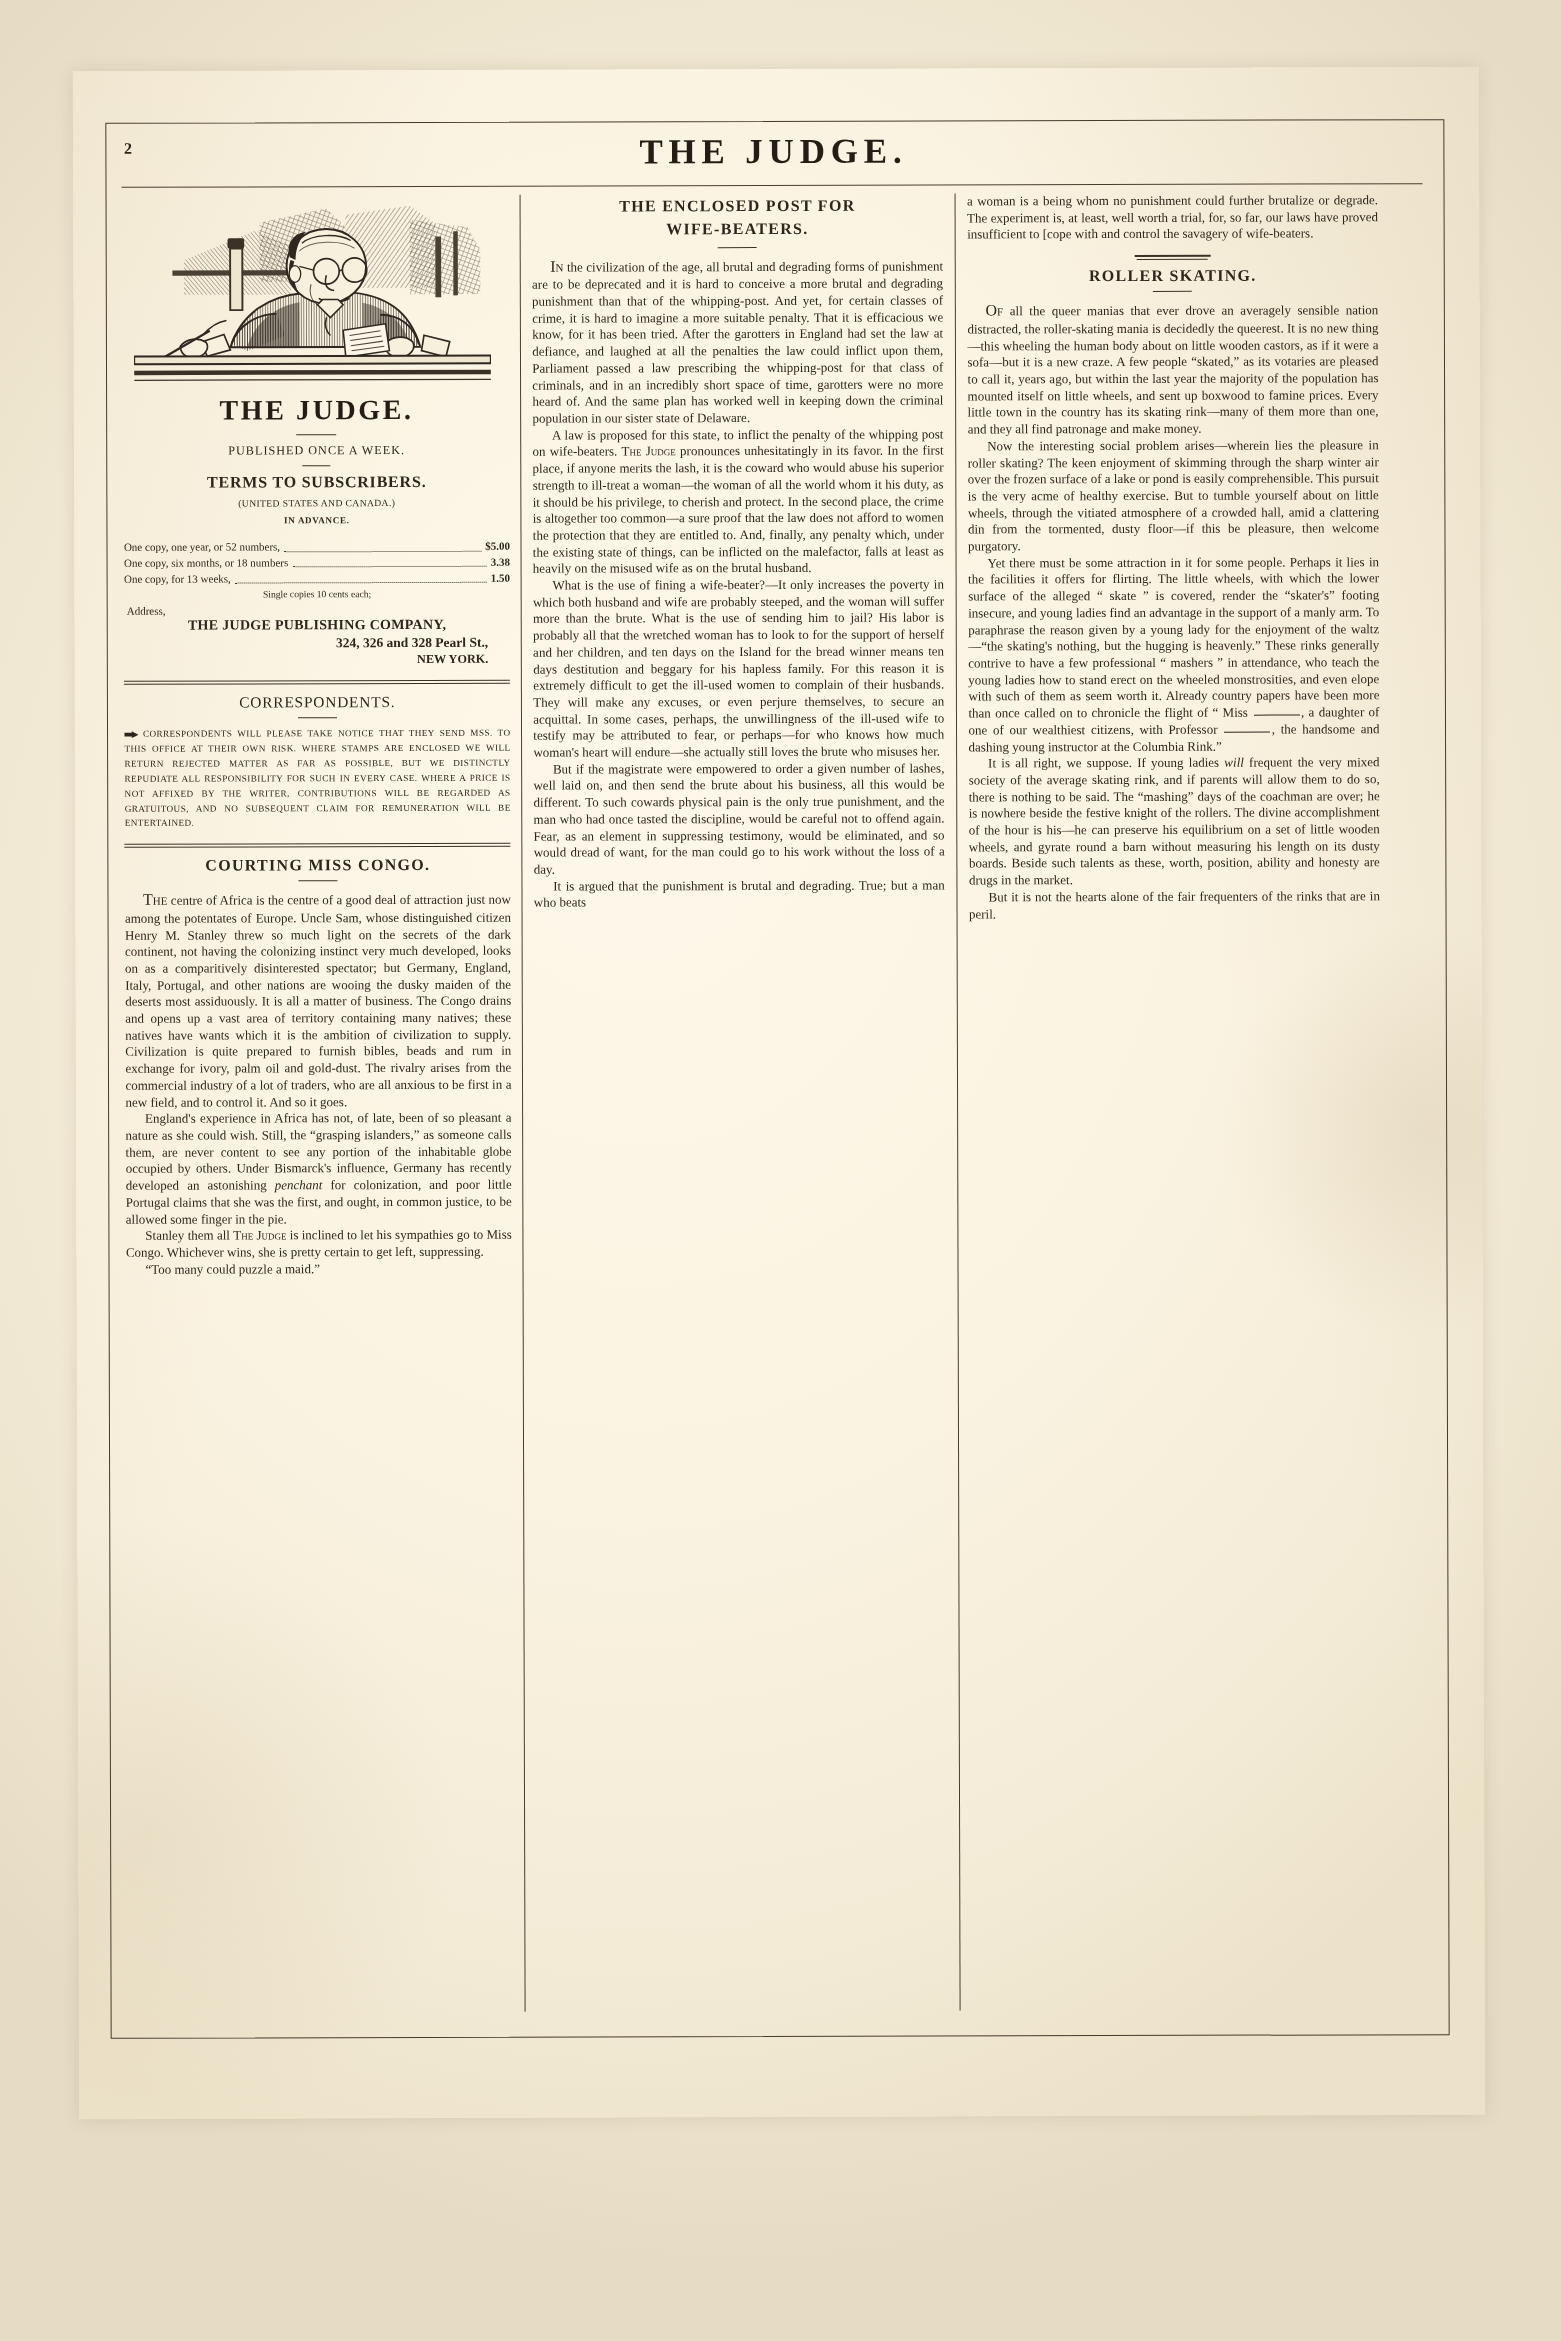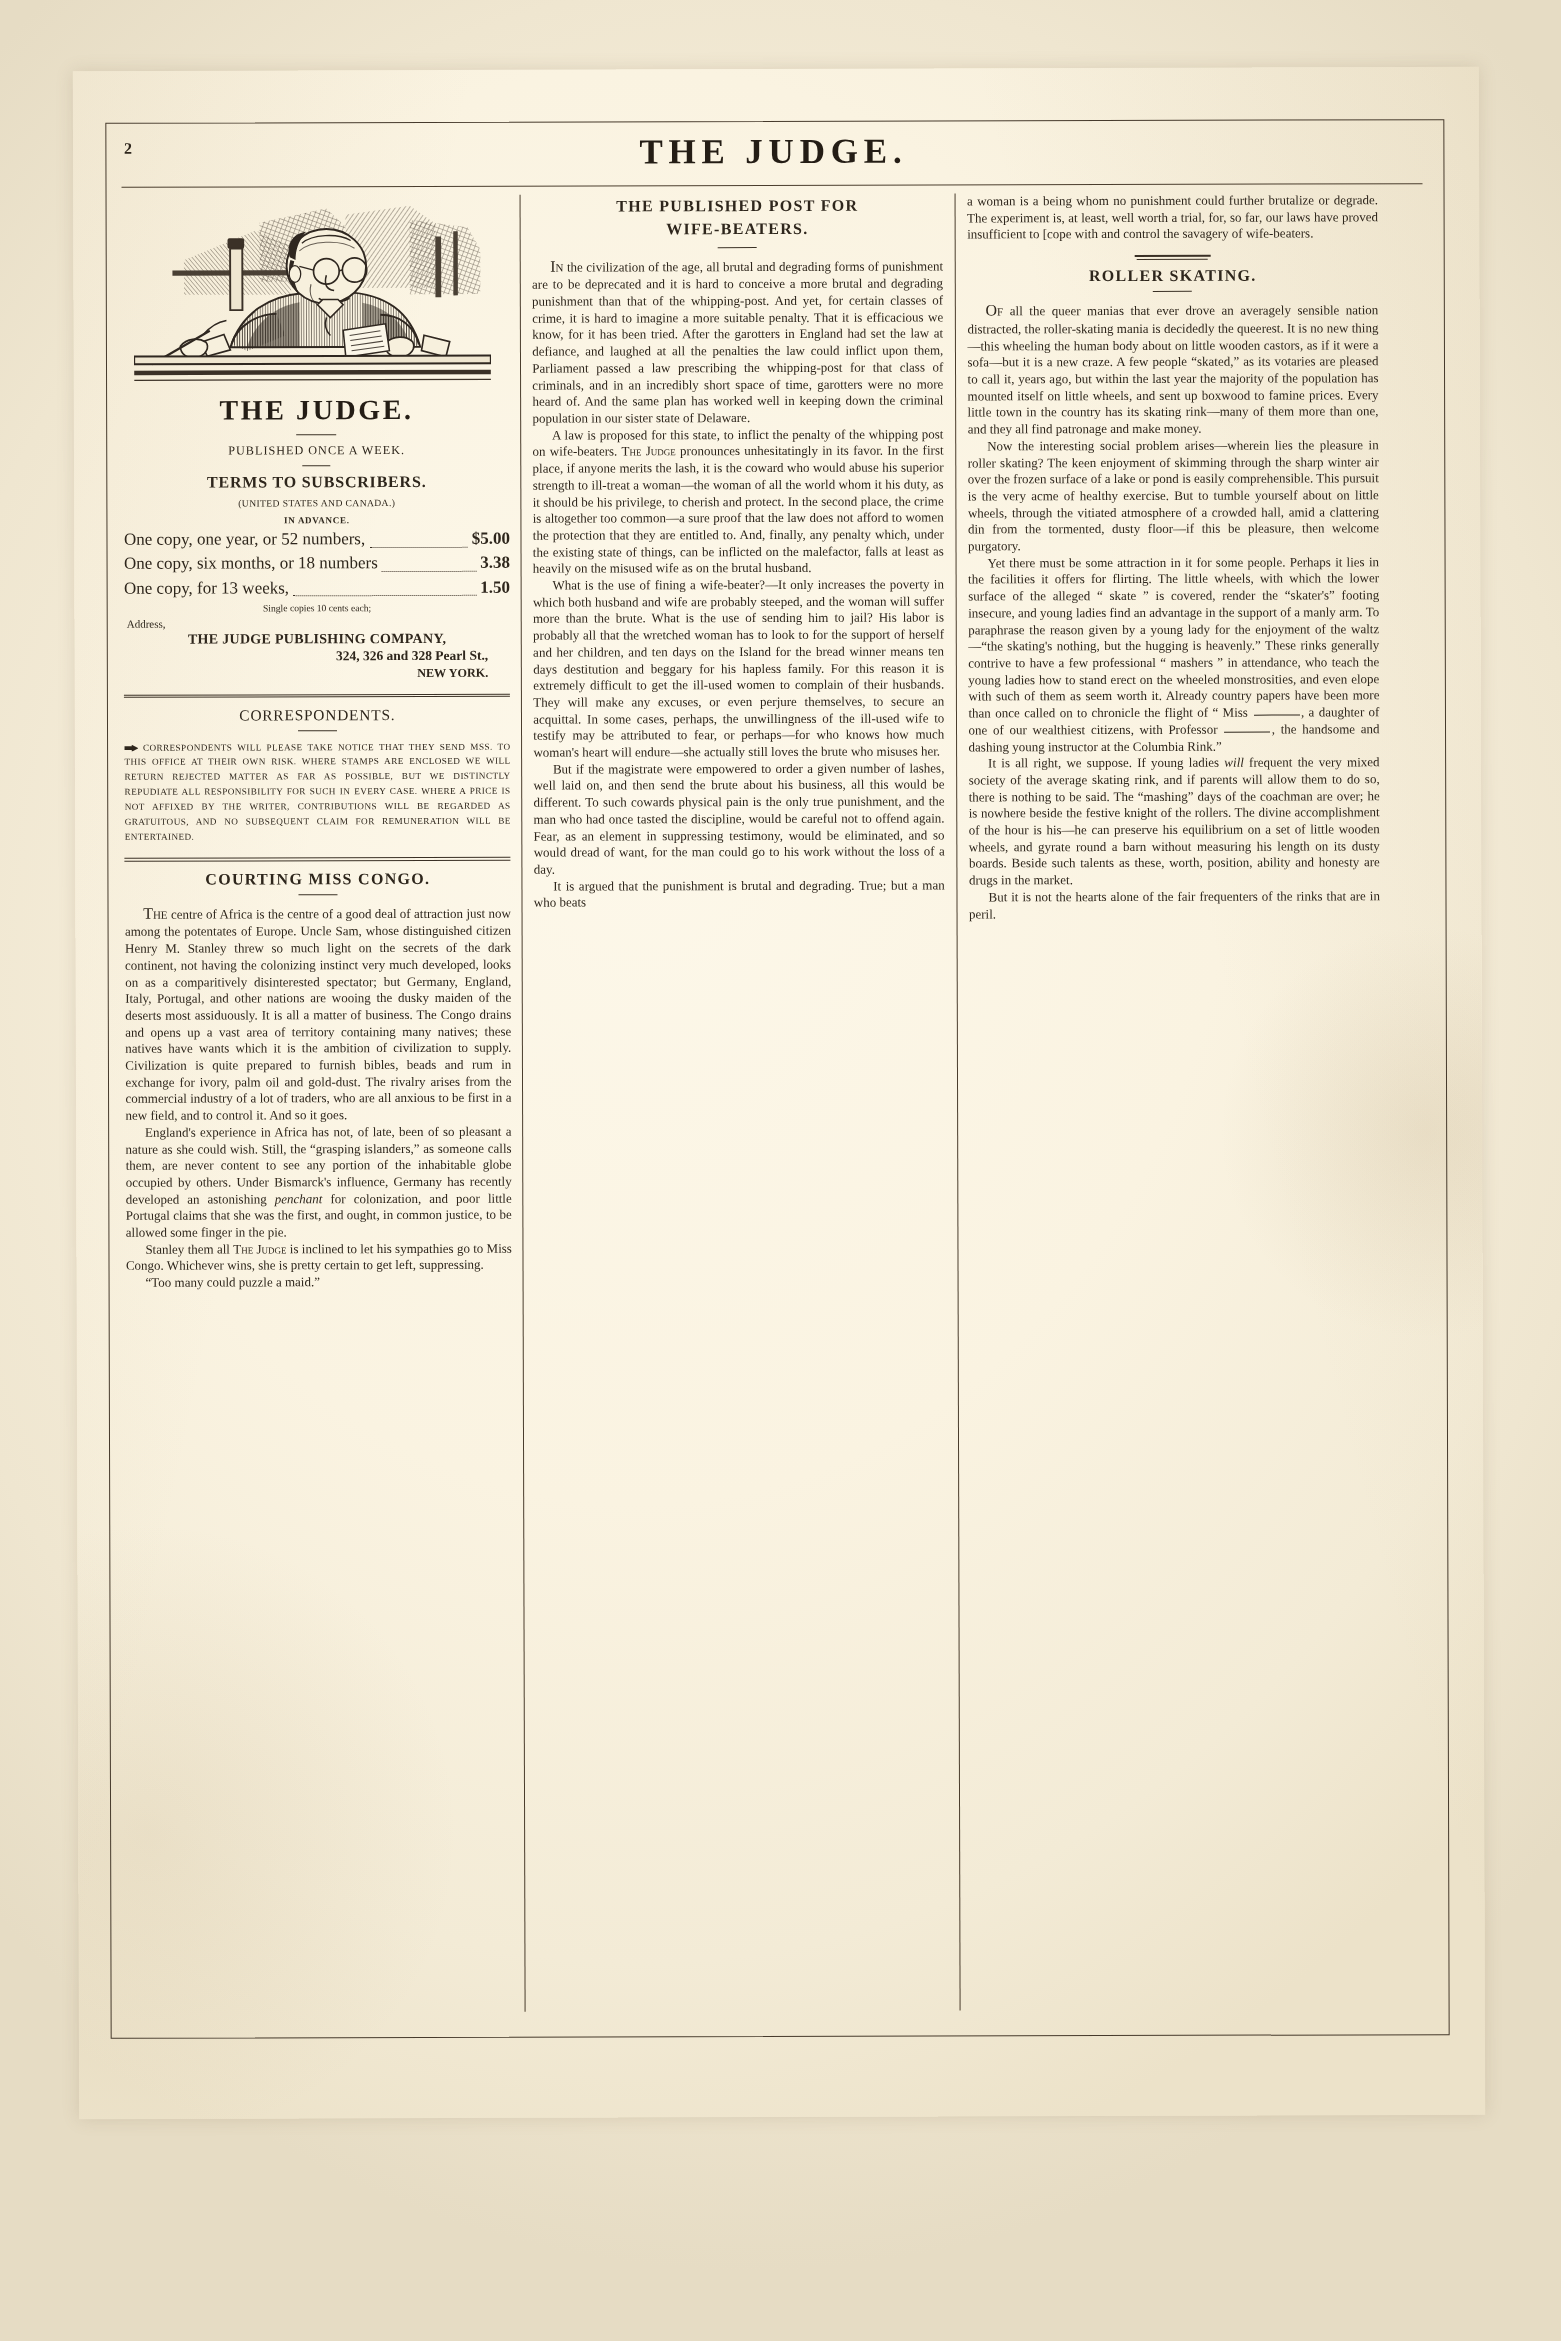--- a/index.html
+++ b/index.html
@@ -88,21 +88,21 @@
     margin-top:1.3px;
   }
   .region{
     text-align:center;font-size:9.6px;letter-spacing:0.4px;margin-top:5.8px;
     text-transform:uppercase;
   }
   .adv{
     text-align:center;font-size:9px;letter-spacing:0.7px;margin-top:7px;
     font-weight:700;text-transform:uppercase;
   }
-  .price-list{margin:2px 0 0;font-size:17px;line-height:1.42;}
+  .price-list{margin:14px 0 0;font-size:11px;line-height:1.42;}
   .price-row{display:flex;align-items:flex-end;white-space:nowrap;}
   .price-row .lbl{flex:0 0 auto;}
   .price-row .dots{
     flex:1 1 auto;overflow:hidden;margin:0 3.9px 3.2px;
     border-bottom:1.9px dotted #3a3025;height:0.6px;min-width:19px;
   }
   .price-row .amt{flex:0 0 auto;font-weight:600;}
   .single{text-align:center;font-size:9.6px;margin-top:1.9px;}
   .address{font-size:11px;margin-top:4.5px;padding-left:2.6px;}
   .pubco{
@@ -318,21 +318,21 @@
         <p><span>England's experience in Africa has not, of late, been of so pleasant a nature as she could wish. Still, the “grasping islanders,” as someone calls them, are never content to see any portion of the inhabitable globe occupied by others. Under Bismarck's influence, Germany has recently developed an astonishing </span><i>penchant</i><span> for colonization, and poor little Portugal claims that she was the first, and ought, in common justice, to be allowed some finger in the pie.</span></p>
         <p><span>Stanley them all </span><span class="sc">The Judge</span><span> is inclined to let his sympathies go to Miss Congo. Whichever wins, she is pretty certain to get left, suppressing.</span></p>
         <p>“Too many could puzzle a maid.”</p>
       </div>
 
     </div>
 
     <div class="col col2">
 
       <div class="art-head two-line">
-        <div>THE PUBLISHED POST FOR</div>
+        <div>THE ENCLOSED POST FOR</div>
         <div>WIFE-BEATERS.</div>
       </div>
       <div class="dash-hd"></div>
 
       <div class="body">
         <p class="first"><span class="sc scx">In</span><span> the civilization of the age, all brutal and degrading forms of punishment are to be deprecated and it is hard to conceive a more brutal and degrading punishment than that of the whipping-post. And yet, for certain classes of crime, it is hard to imagine a more suitable penalty. That it is efficacious we know, for it has been tried. After the garotters in England had set the law at defiance, and laughed at all the penalties the law could inflict upon them, Parliament passed a law prescribing the whipping-post for that class of criminals, and in an incredibly short space of time, garotters were no more heard of. And the same plan has worked well in keeping down the criminal population in our sister state of Delaware.</span></p>
         <p><span>A law is proposed for this state, to inflict the penalty of the whipping post on wife-beaters. </span><span class="sc">The Judge</span><span> pronounces unhesitatingly in its favor. In the first place, if anyone merits the lash, it is the coward who would abuse his superior strength to ill-treat a woman—the woman of all the world whom it his duty, as it should be his privilege, to cherish and protect. In the second place, the crime is altogether too common—a sure proof that the law does not afford to women the protection that they are entitled to. And, finally, any penalty which, under the existing state of things, can be inflicted on the malefactor, falls at least as heavily on the misused wife as on the brutal husband.</span></p>
         <p>What is the use of fining a wife-beater?—It only increases the poverty in which both husband and wife are probably steeped, and the woman will suffer more than the brute. What is the use of sending him to jail? His labor is probably all that the wretched woman has to look to for the support of herself and her children, and ten days on the Island for the bread winner means ten days destitution and beggary for his hapless family. For this reason it is extremely difficult to get the ill-used women to complain of their husbands. They will make any excuses, or even perjure themselves, to secure an acquittal. In some cases, perhaps, the unwillingness of the ill-used wife to testify may be attributed to fear, or perhaps—for who knows how much woman's heart will endure—she actually still loves the brute who misuses her.</p>
         <p>But if the magistrate were empowered to order a given number of lashes, well laid on, and then send the brute about his business, all this would be different. To such cowards physical pain is the only true punishment, and the man who had once tasted the discipline, would be careful not to offend again. Fear, as an element in suppressing testimony, would be eliminated, and so would dread of want, for the man could go to his work without the loss of a day.</p>
         <p>It is argued that the punishment is brutal and degrading. True; but a man who beats</p>

